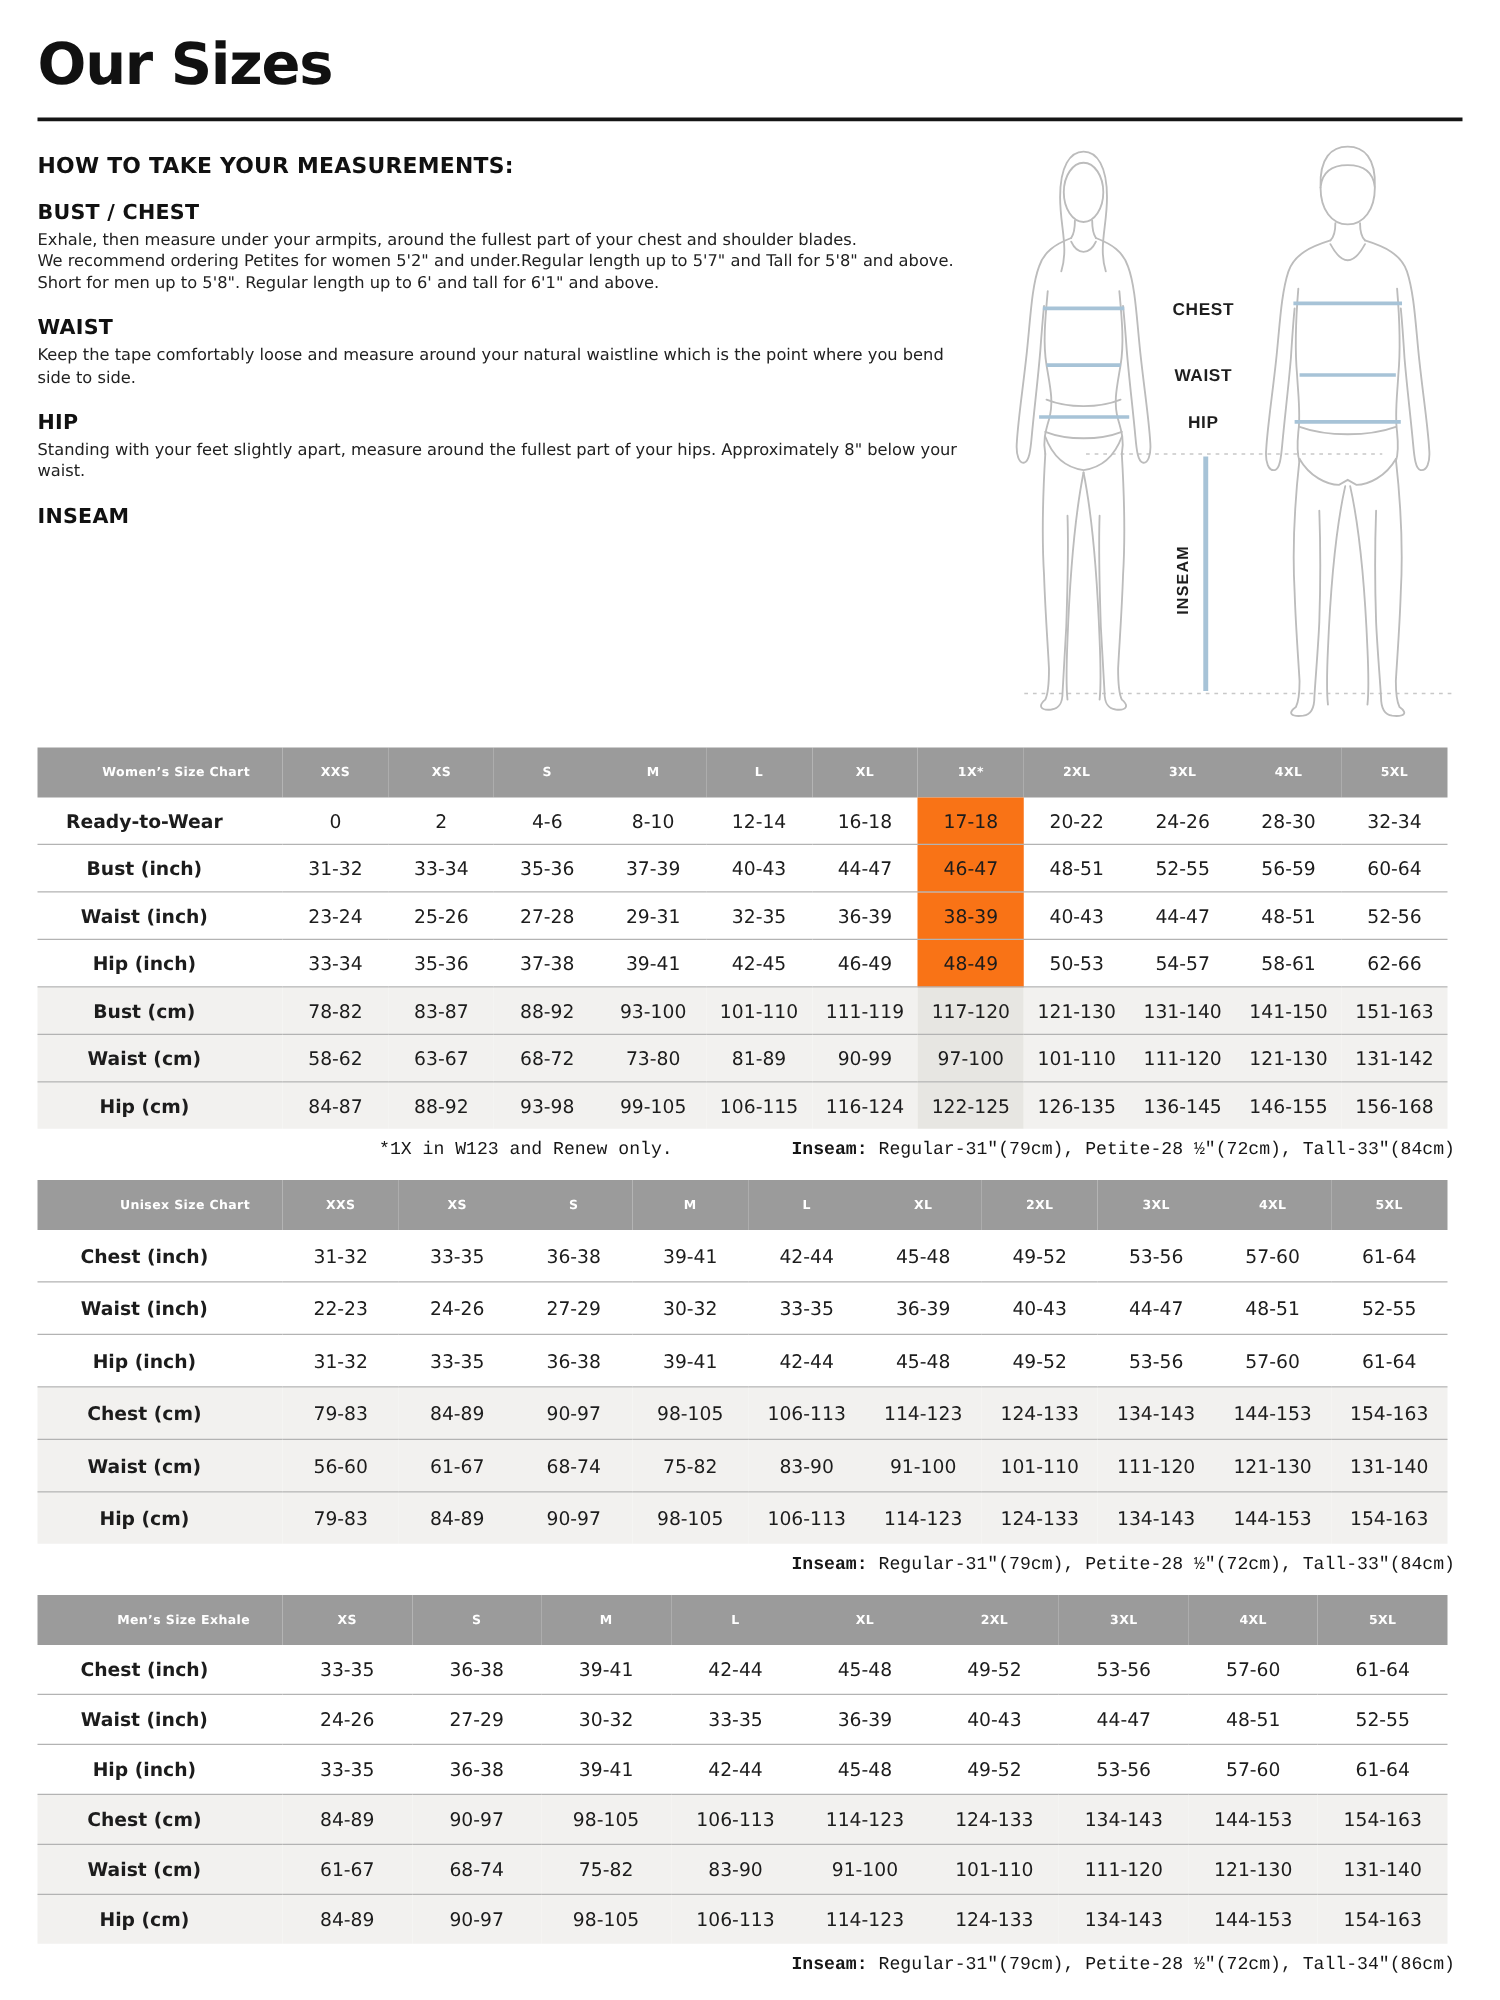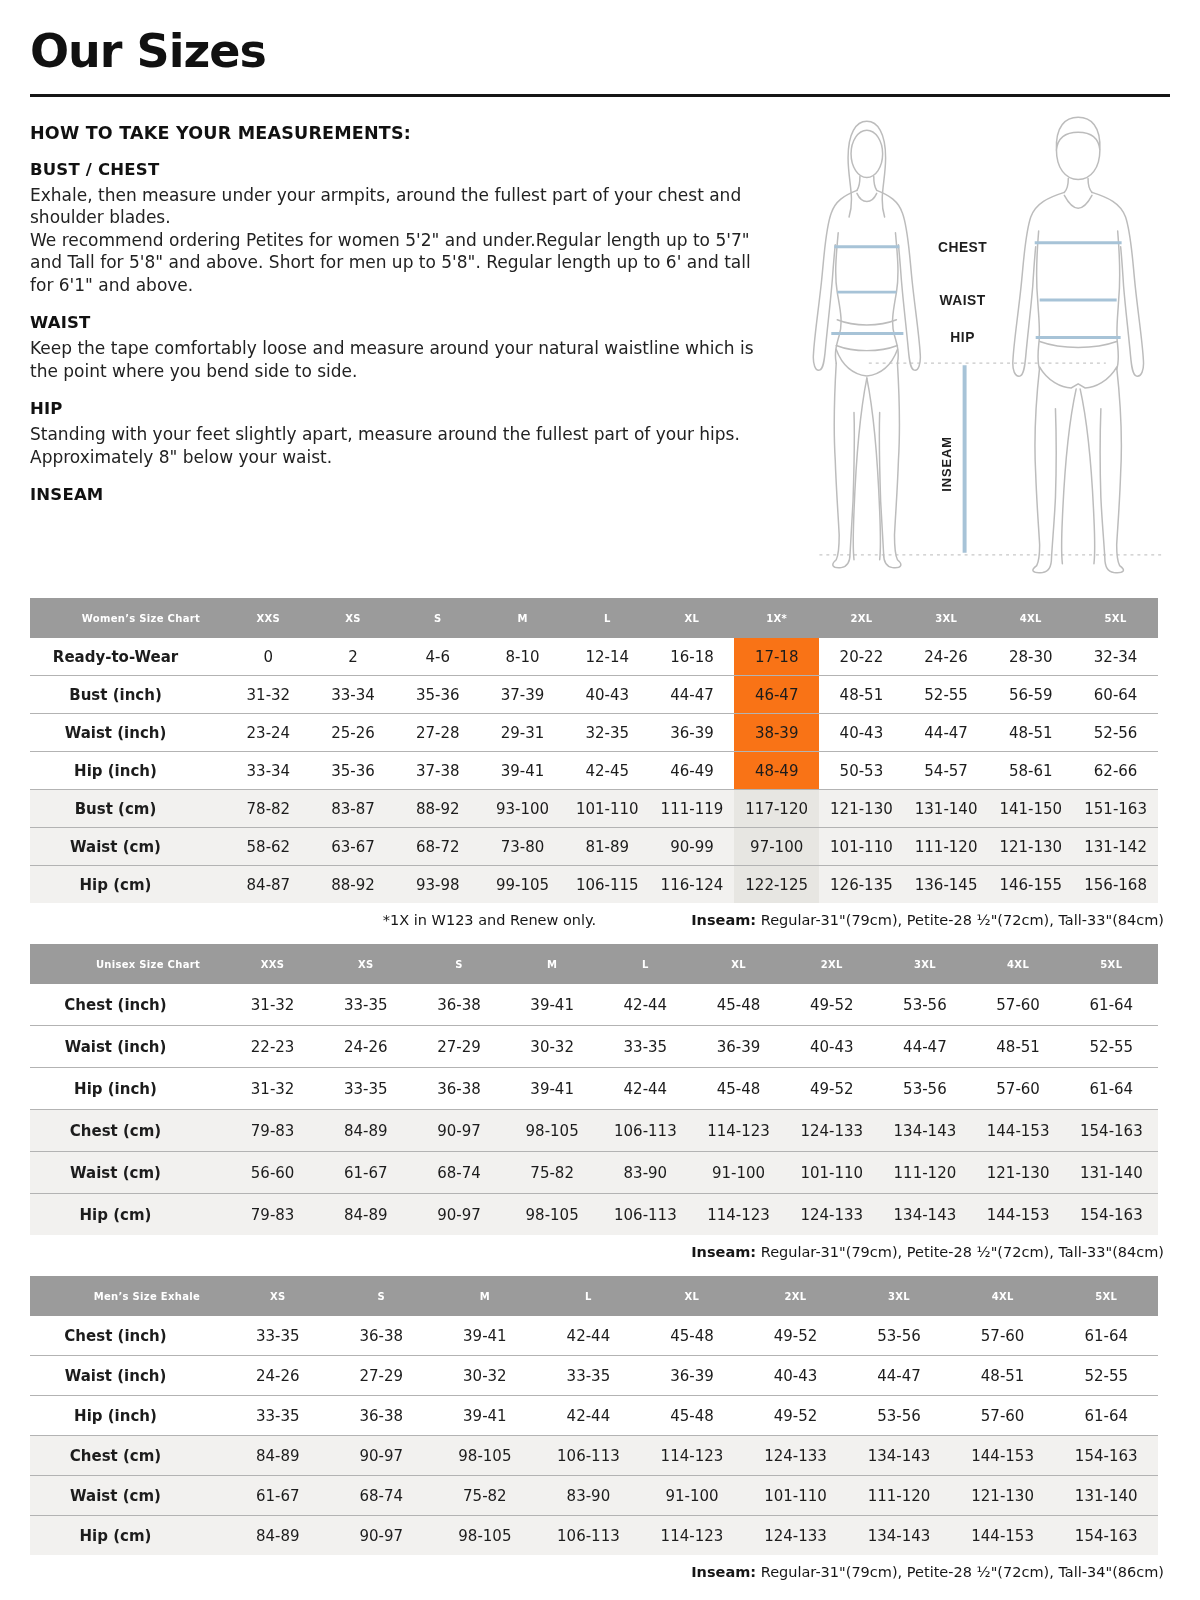--- a/index.html
+++ b/index.html
@@ -10,37 +10,37 @@
   
   h1.page-title{margin:8px 0 0 0;font-size:46px;font-weight:bold;letter-spacing:-1px;color:#111;}
   .title-rule{border:none;border-top:3px solid #151515;margin:16px 0 0 0;}
 
   
   .content-row{display:flex;margin-top:10px;}
   .text-col{flex:0 0 745px;}
   .diagram-col{width:395px;margin-left:auto;}
   h2.measure-heading{font-size:17.5px;margin:16px 0 2px 0;letter-spacing:.2px;color:#111;}
   .measure-block h3{font-size:16.5px;margin:17px 0 5px 0;letter-spacing:.2px;color:#111;}
-  .measure-block p{font-size:17px;line-height:1.32;margin:0;color:#222;max-width:742px;}
+  .measure-block p{font-size:13px;line-height:1.32;margin:0;color:#222;max-width:742px;}
 
   
   .tables-root{margin-top:20px;}
   .chart-block{margin-bottom:14px;}
   table.size-table{border-collapse:collapse;table-layout:fixed;width:1128px;}
   table.size-table th{background:#9b9b9b;color:#fff;font-size:10px;font-weight:bold;height:38px;letter-spacing:.3px;}
   th.head-label{text-align:right;padding-right:26px;font-size:15px;}
   table.size-table td{text-align:center;font-size:15px;height:35px;border-top:1px solid #b3b3b3;color:#1c1c1c;}
   table.size-table tbody tr:first-child td{border-top:none;}
   td.row-label{text-align:right;padding-right:26px;font-weight:bold;font-size:16px;color:#111;}
   tr.shaded td{background:#f2f1ef;}
   table.size-table td.hl{background:#f97316;}
   table.size-table tr.shaded td.hl{background:#e7e6e2;}
   .unisex td{height:39px !important;}
   .mens td{height:37px !important;}
-  .footnotes{display:flex;justify-content:flex-end;gap:95px;padding:9px 6px 2px 0;font-size:14.5px;color:#161616;}
+  .footnotes{display:flex;justify-content:flex-end;gap:95px;padding:9px 6px 2px 0;font-size:14.5px;color:#161616;font-family:Liberation Mono, monospace;}
   .footnotes b{font-weight:bold;}
 
   
   svg text{font-family:"Liberation Sans",sans-serif;}
 </style>
 </head>
 <body>
 
 <div class="page">
 

